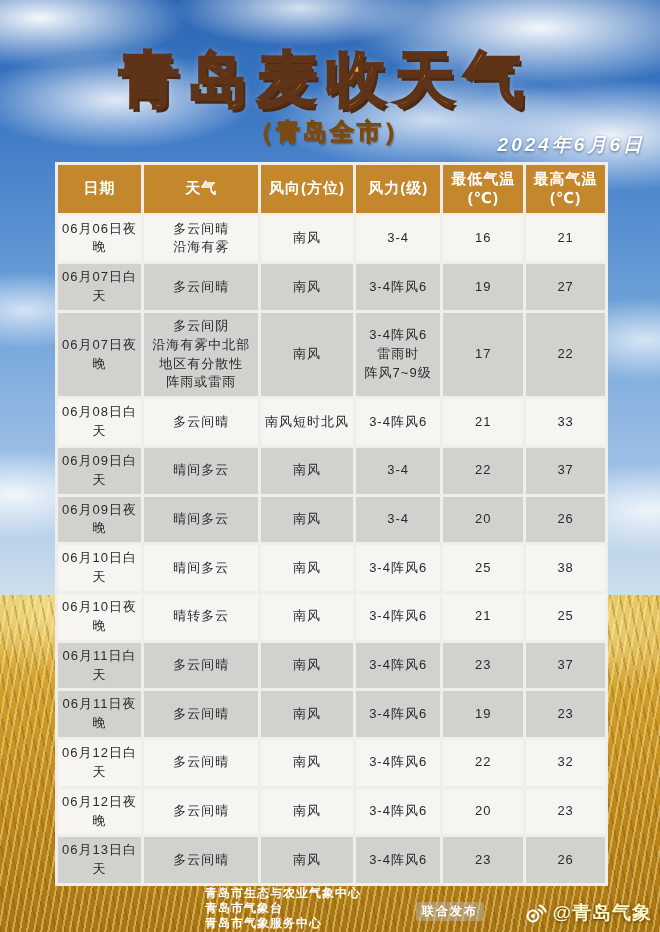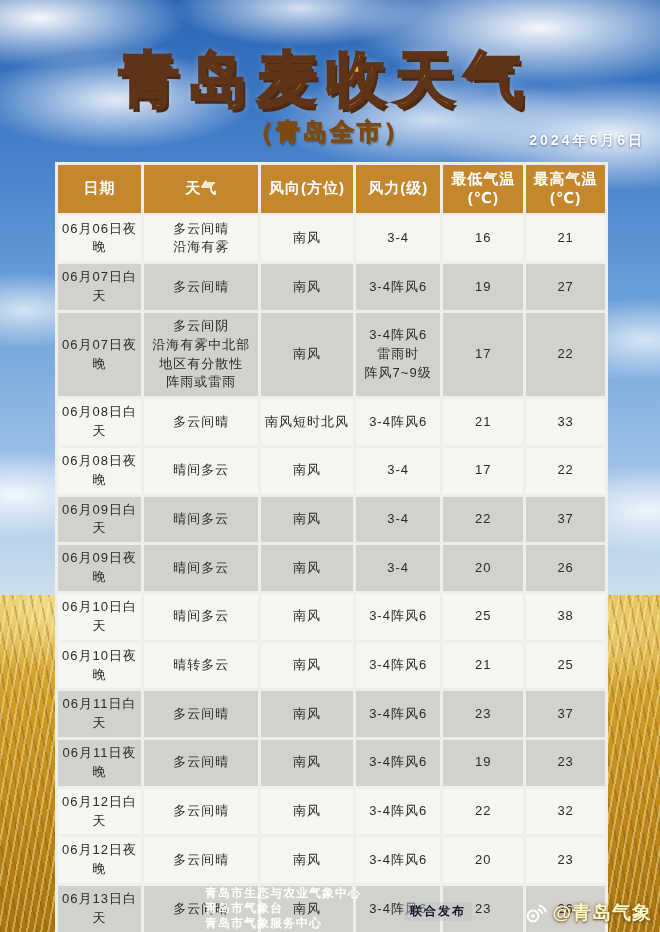--- a/index.html
+++ b/index.html
@@ -33,40 +33,40 @@
 
   
   .title{position:absolute;left:0;top:40px;width:652px;text-align:center;
     font-size:60px;font-weight:900;letter-spacing:9px;color:#f2a437;
     -webkit-text-stroke:2.5px #5f3318;
     text-shadow:3px 4px 0 #4a2a12, -1px -1px 0 #5f3318, 0 0 8px rgba(255,255,255,.35);}
   .subtitle{position:absolute;left:0;top:116px;width:660px;text-align:center;
     font-size:24px;font-weight:800;letter-spacing:3px;color:#f7d84a;
     -webkit-text-stroke:1.2px #7a4a12;text-shadow:1px 2px 2px rgba(60,35,5,.55);}
   .issue-date{position:absolute;top:132px;right:15px;
-    font-size:14px;font-weight:700;letter-spacing:3px;color:#ffffff;
-    text-shadow:0 1px 3px rgba(0,40,90,.6);}
+    font-size:19px;font-weight:700;letter-spacing:3px;color:#ffffff;
+    text-shadow:0 1px 3px rgba(0,40,90,.6);font-style:italic;}
 
   
   table.forecast{position:absolute;left:55px;top:162px;width:553px;
     border-collapse:separate;border-spacing:3px;table-layout:fixed;
     background:#efeeea;}
   .forecast th{background:#c4872c;color:#ffffff;font-weight:700;font-size:15px;
     letter-spacing:1px;line-height:1.25;padding:5px 1px;height:34px;
     text-align:center;vertical-align:middle;white-space:pre-line;}
   .forecast td{font-size:13px;color:#2a2a2a;text-align:center;vertical-align:middle;
     padding:4px 3px;line-height:1.45;letter-spacing:1px;height:36px;white-space:pre-line;}
   tr.light td{background:#f6f5f2;}
   tr.dark  td{background:#d3d1ce;}
 
   
   .issuers{position:absolute;left:205px;top:886px;font-size:12px;line-height:1.25;
     color:#ffffff;font-weight:700;letter-spacing:1px;}
-  .joint{position:absolute;left:404px;top:902px;font-size:12px;font-weight:700;
-    letter-spacing:2px;color:#0f172a;background:rgba(190,190,190,.45);
+  .joint{position:absolute;left:416px;top:902px;font-size:12px;font-weight:700;
+    letter-spacing:2px;color:#ffffff;background:rgba(190,190,190,.45);
     padding:1px 6px;border-radius:2px;}
   .weibo{position:absolute;right:8px;bottom:6px;display:flex;align-items:center;gap:4px;}
   .weibo .handle{font-size:19px;font-weight:800;letter-spacing:1px;color:#fef9c3;
     text-shadow:0 1px 2px rgba(90,50,0,.8),0 0 4px rgba(90,50,0,.5);}
   .weibo svg{display:block;}
 </style>
 </head>
 <body>
 
 <div class="stage">
@@ -130,28 +130,20 @@
           <td>22</td>
         </tr>
         <tr class="light">
           <td>06月08日白天</td>
           <td>多云间晴</td>
           <td>南风短时北风</td>
           <td>3-4阵风6</td>
           <td>21</td>
           <td>33</td>
         </tr>
-        <tr class="light">
-          <td>06月08日夜晚</td>
-          <td>晴间多云</td>
-          <td>南风</td>
-          <td>3-4</td>
-          <td>17</td>
-          <td>22</td>
-        </tr>
         <tr class="dark">
           <td>06月09日白天</td>
           <td>晴间多云</td>
           <td>南风</td>
           <td>3-4</td>
           <td>22</td>
           <td>37</td>
         </tr>
         <tr class="dark">
           <td>06月09日夜晚</td>

